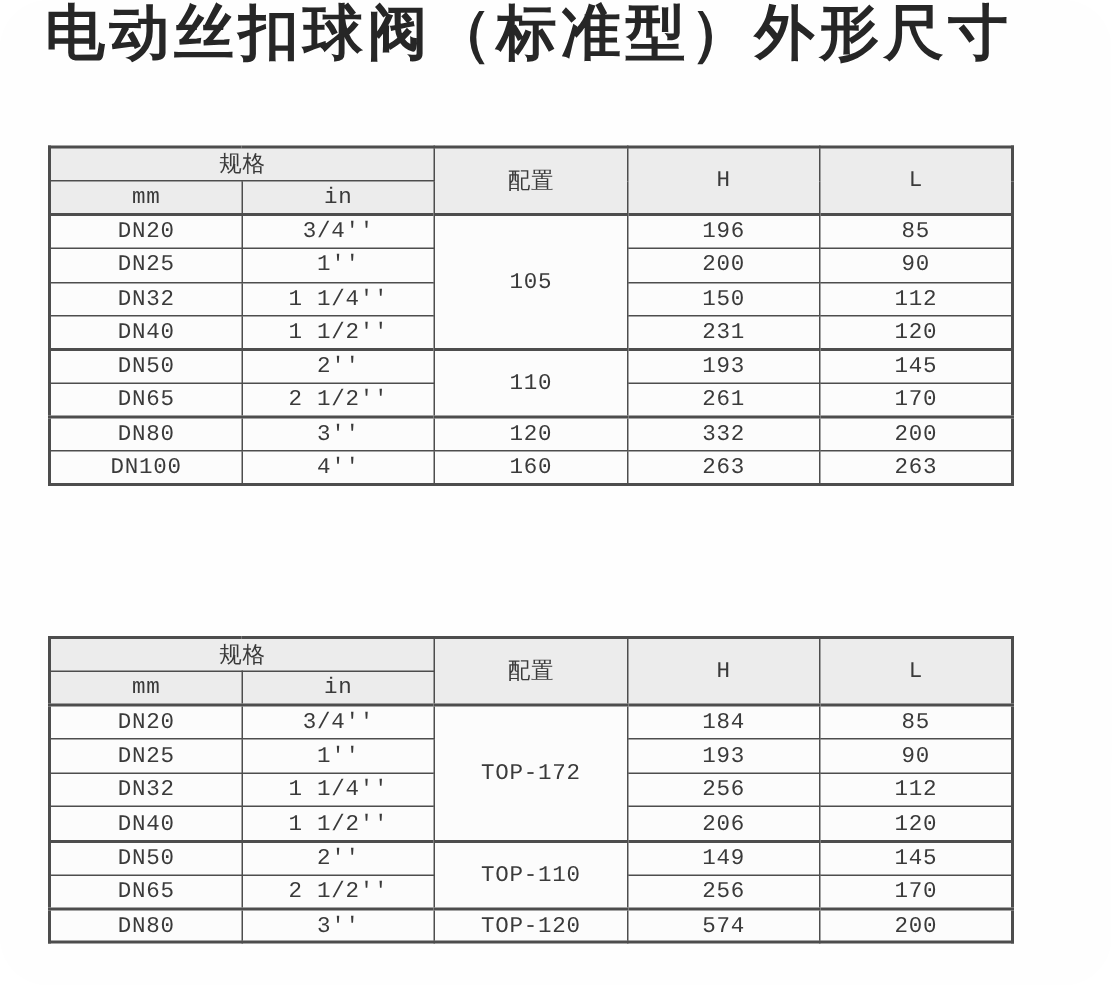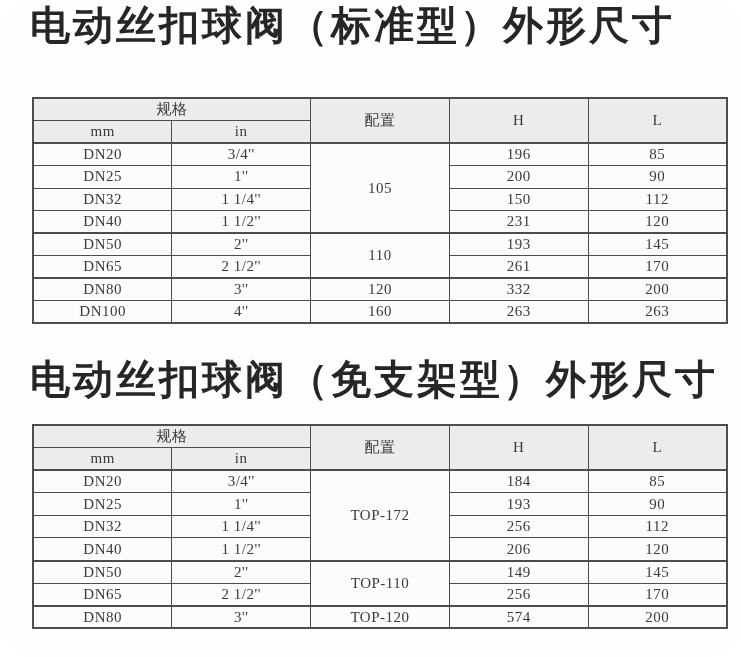--- a/index.html
+++ b/index.html
@@ -5,21 +5,21 @@
   html, body {
     margin: 0;
     padding: 0;
     background: #ffffff;
   }
   .page {
     position: relative;
     width: 741px;
     height: 657px;
     background: #fefefe;
-    font-family: Liberation Serif, serif;
+    font-family: Liberation Mono, monospace;
     overflow: hidden;
     border-radius: 32px;
   }
   h1.sec-title {
     position: absolute;
     left: 30px;
     margin: 0;
     font-size: 40px;
     line-height: 48px;
     font-weight: 800;
@@ -28,21 +28,21 @@
     white-space: nowrap;
   }
   #title1 { top: 2px; }
   #title2 { top: 356px; }
 
   table.dim-table {
     position: absolute;
     left: 32px;
     border-collapse: collapse;
     table-layout: fixed;
-    width: 696px;
+    width: 644px;
     background: #fcfcfc;
     border: 2px solid #4d4d4d;
   }
   #table1 { top: 97px; }
   #table2 { top: 424px; }
 
   .dim-table th, .dim-table td {
     border: 1px solid #4d4d4d;
     padding: 0;
     text-align: center;
@@ -139,21 +139,20 @@
       <tr>
         <td>DN100</td>
         <td>4''</td>
         <td>160</td>
         <td>263</td>
         <td>263</td>
       </tr>
     </tbody>
   </table>
 
-  <h1 class="sec-title" id="title2">电动丝扣球阀（免支架型）外形尺寸</h1>
 
   <table class="dim-table" id="table2">
     <colgroup>
         <col>
         <col>
         <col>
         <col>
         <col>
       </colgroup>
     <thead>

